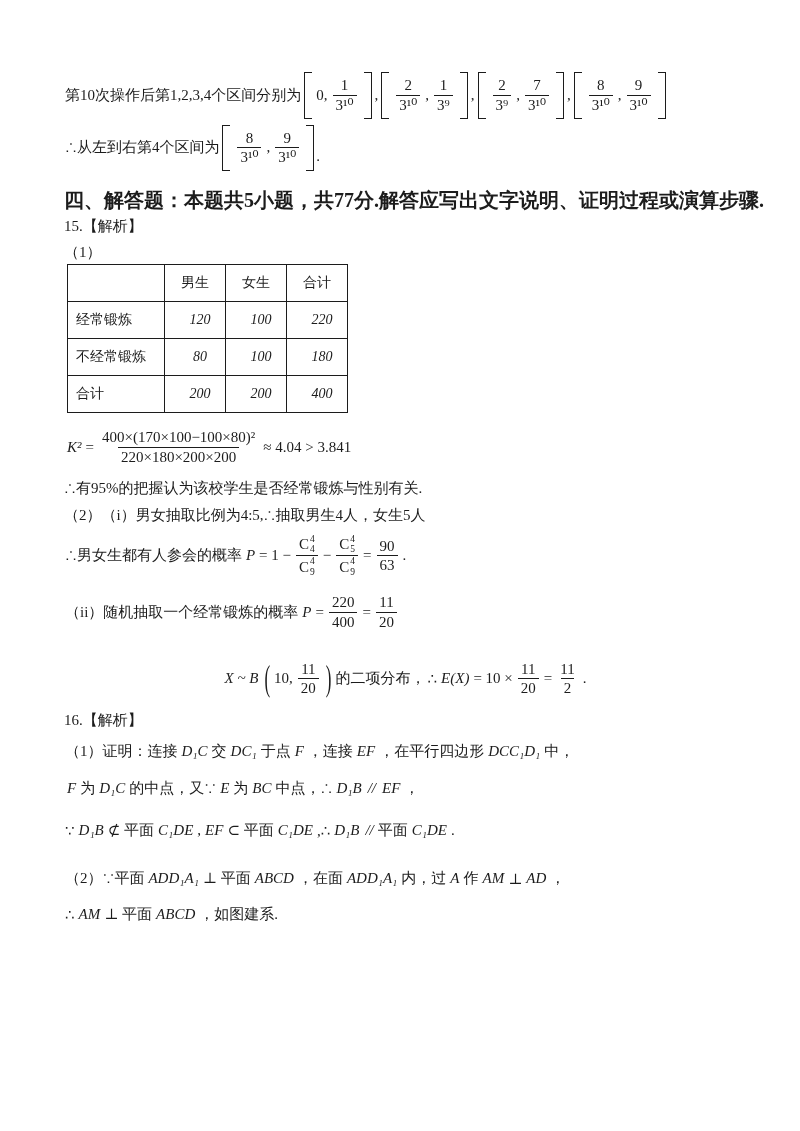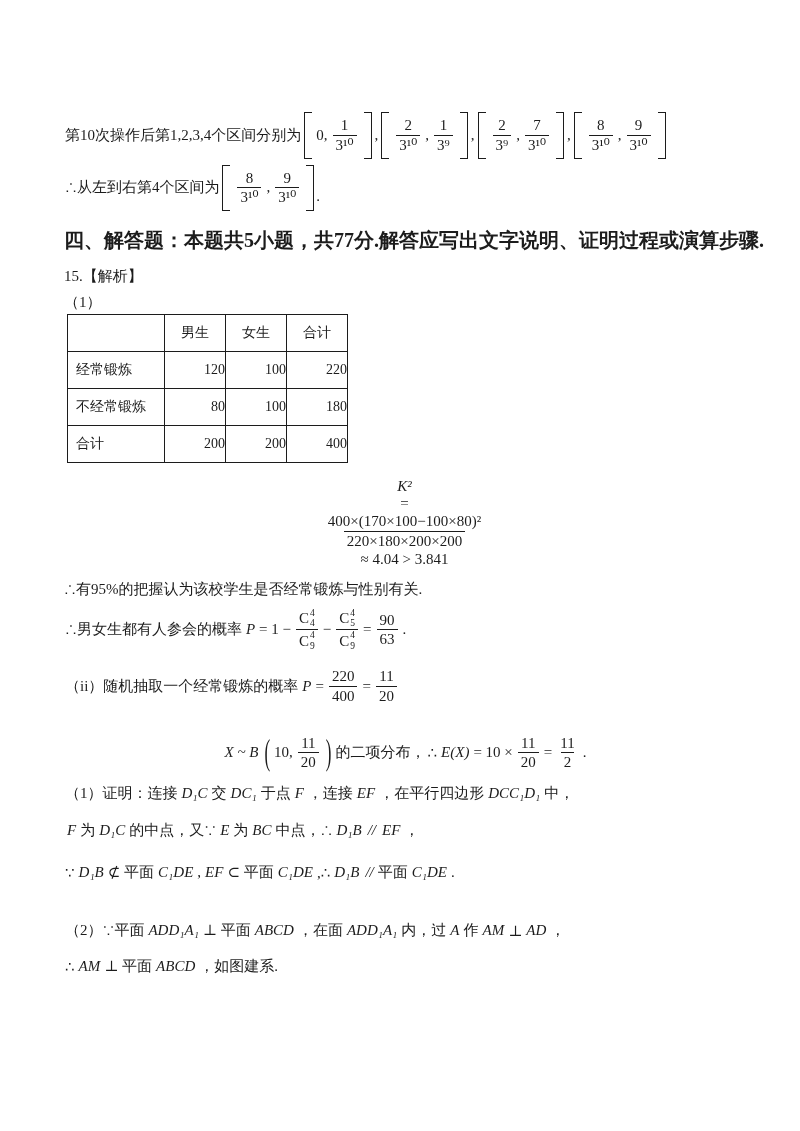--- a/index.html
+++ b/index.html
@@ -1,21 +1,21 @@
 <!DOCTYPE html>
 <html><head>
 <meta charset="utf-8">
 <style>
   html,body{margin:0;padding:0;}
   body{
     width:800px;height:1131px;background:#ffffff;color:#1c1c1c;
     font-family:"Liberation Serif","DejaVu Serif",serif;
     font-size:15px;overflow:hidden;
   }
-  .content{padding:112px 55px 0 64px;}
+  .content{padding:72px 55px 0 64px;}
   .row{display:flex;align-items:center;flex-wrap:nowrap;white-space:nowrap;}
   .seg{margin:0 1px;}
   .mi{font-style:italic;margin:0 3px;}
   
   .frac{display:inline-flex;flex-direction:column;align-items:center;text-align:center;
         margin:0 4px;line-height:1.25;}
   .frac .fnum{padding:0 3px;}
   .frac .fden{border-top:1.4px solid #1c1c1c;padding:0 3px;}
   
   .brk{display:inline-flex;align-items:center;margin:0 2px;}
@@ -25,45 +25,45 @@
   .ivl{display:inline-flex;align-items:center;padding:4px 1px;}
   .period-low{align-self:flex-end;margin-bottom:6px;}
   
   .hdr{font-weight:bold;font-size:20px;font-family:"Liberation Serif","DejaVu Serif",serif;}
   
   table.xtable{border-collapse:collapse;margin:2px 0 0 3px;}
   table.xtable td,table.xtable th{border:1.4px solid #1c1c1c;height:36px;
       font-weight:normal;font-size:14px;padding:0;}
   .colhead{width:50px;text-align:center;}
   .rowlab{width:88px;text-align:left;padding-left:8px !important;}
-  .cellv{width:50px;text-align:right;padding-left:10px !important;}
+  .cellv{width:50px;text-align:center;padding-left:10px !important;font-style:italic;}
   
   .comb{display:inline-flex;align-items:center;}
   .comb .cb{font-size:15px;}
   .ss{display:inline-flex;flex-direction:column;font-size:9.5px;line-height:1.15;margin-left:1px;}
   
   .bigp{display:inline-block;transform:scaleY(2.15);transform-origin:center;
         font-size:17px;margin:0 3px;font-weight:300;}
   
   .b1{margin-top:0;}
   .b2{margin-top:6px;}
   .b3{margin-top:16px;}
-  .b4{margin-top:13px;}
+  .b4{margin-top:3px;}
   .b5{margin-top:7px;}
-  .b6{margin-top:15px;flex-direction:column;}
+  .b6{margin-top:15px;}
   .b7{margin-top:12px;}
   .b8{margin-top:8px;}
   .b9{margin-top:9px;}
   .b10{margin-top:15px;}
   .b11{margin-top:28px;justify-content:center;}
   .b12{margin-top:13px;}
   .b13{margin-top:12px;}
   .b14{margin-top:18px;}
   .b15{margin-top:23px;}
-  .b16{margin-top:39px;}
+  .b16{margin-top:29px;}
   .b17{margin-top:17px;}
 </style>
 </head>
 <body>
 
 <div class="content">
 
   <div class="row b1">
     <span class="seg">第10次操作后第1,2,3,4个区间分别为</span>
     <span class="brk">
@@ -185,20 +185,21 @@
     <span class="mi">K²</span>
     <span class="seg">=</span>
     <span class="frac">
       <span class="fnum">400×(170×100−100×80)²</span>
       <span class="fden">220×180×200×200</span>
     </span>
     <span class="seg">≈ 4.04 &gt; 3.841</span>
   </div>
 
   <div class="row b7">∴有95%的把握认为该校学生是否经常锻炼与性别有关.</div>
+  <div class="row b8">（2）（i）男女抽取比例为4:5,∴抽取男生4人，女生5人</div>
 
   <div class="row b9">
     <span class="seg">∴男女生都有人参会的概率</span>
     <span class="mi">P</span>
     <span class="seg">= 1 −</span>
     <span class="frac">
       <span class="fnum"><span class="comb">
             <span class="cb">C</span>
             <span class="ss">
               <span>4</span>
@@ -271,20 +272,21 @@
       <span class="fden">20</span>
     </span>
     <span class="seg">=</span>
     <span class="frac">
       <span class="fnum">11</span>
       <span class="fden">2</span>
     </span>
     <span class="seg">.</span>
   </div>
 
+  <div class="row b12">16.【解析】</div>
 
   <div class="row b13">
     <span class="seg">（1）证明：连接</span>
     <span class="mi">D₁C</span>
     <span class="seg">交</span>
     <span class="mi">DC₁</span>
     <span class="seg">于点</span>
     <span class="mi">F</span>
     <span class="seg">，连接</span>
     <span class="mi">EF</span>

